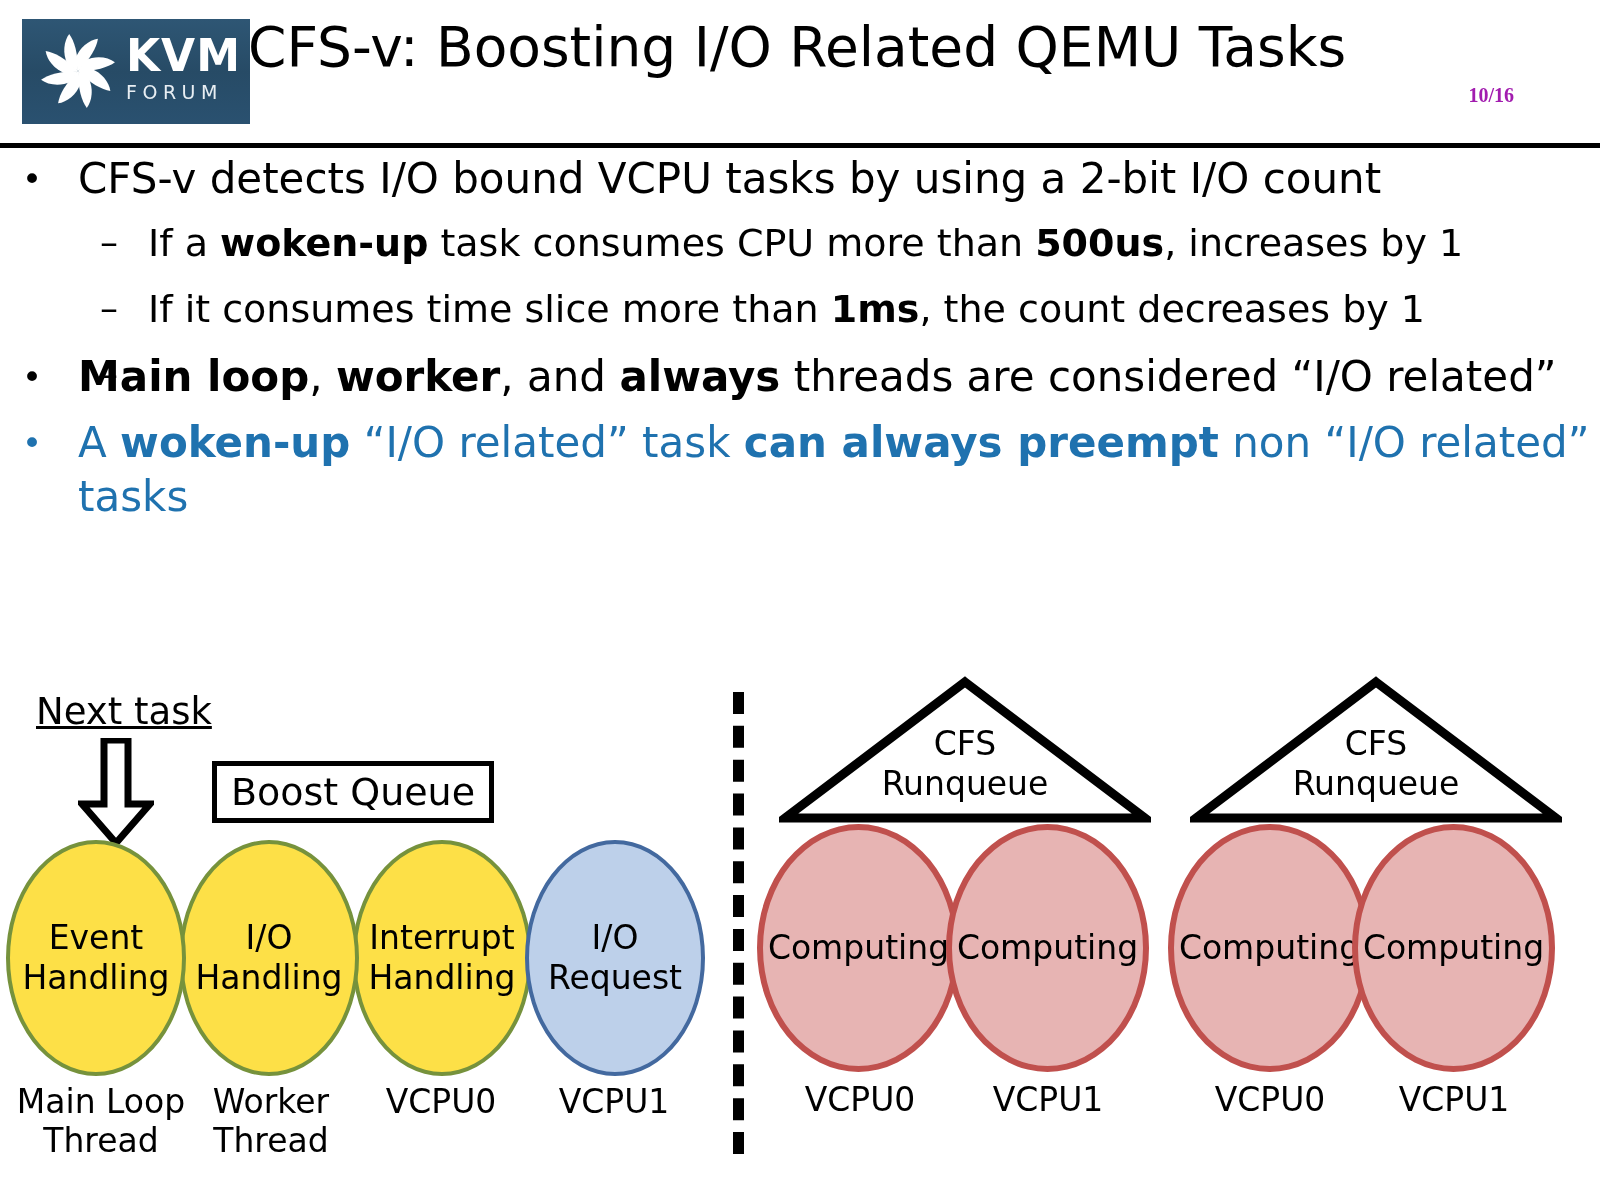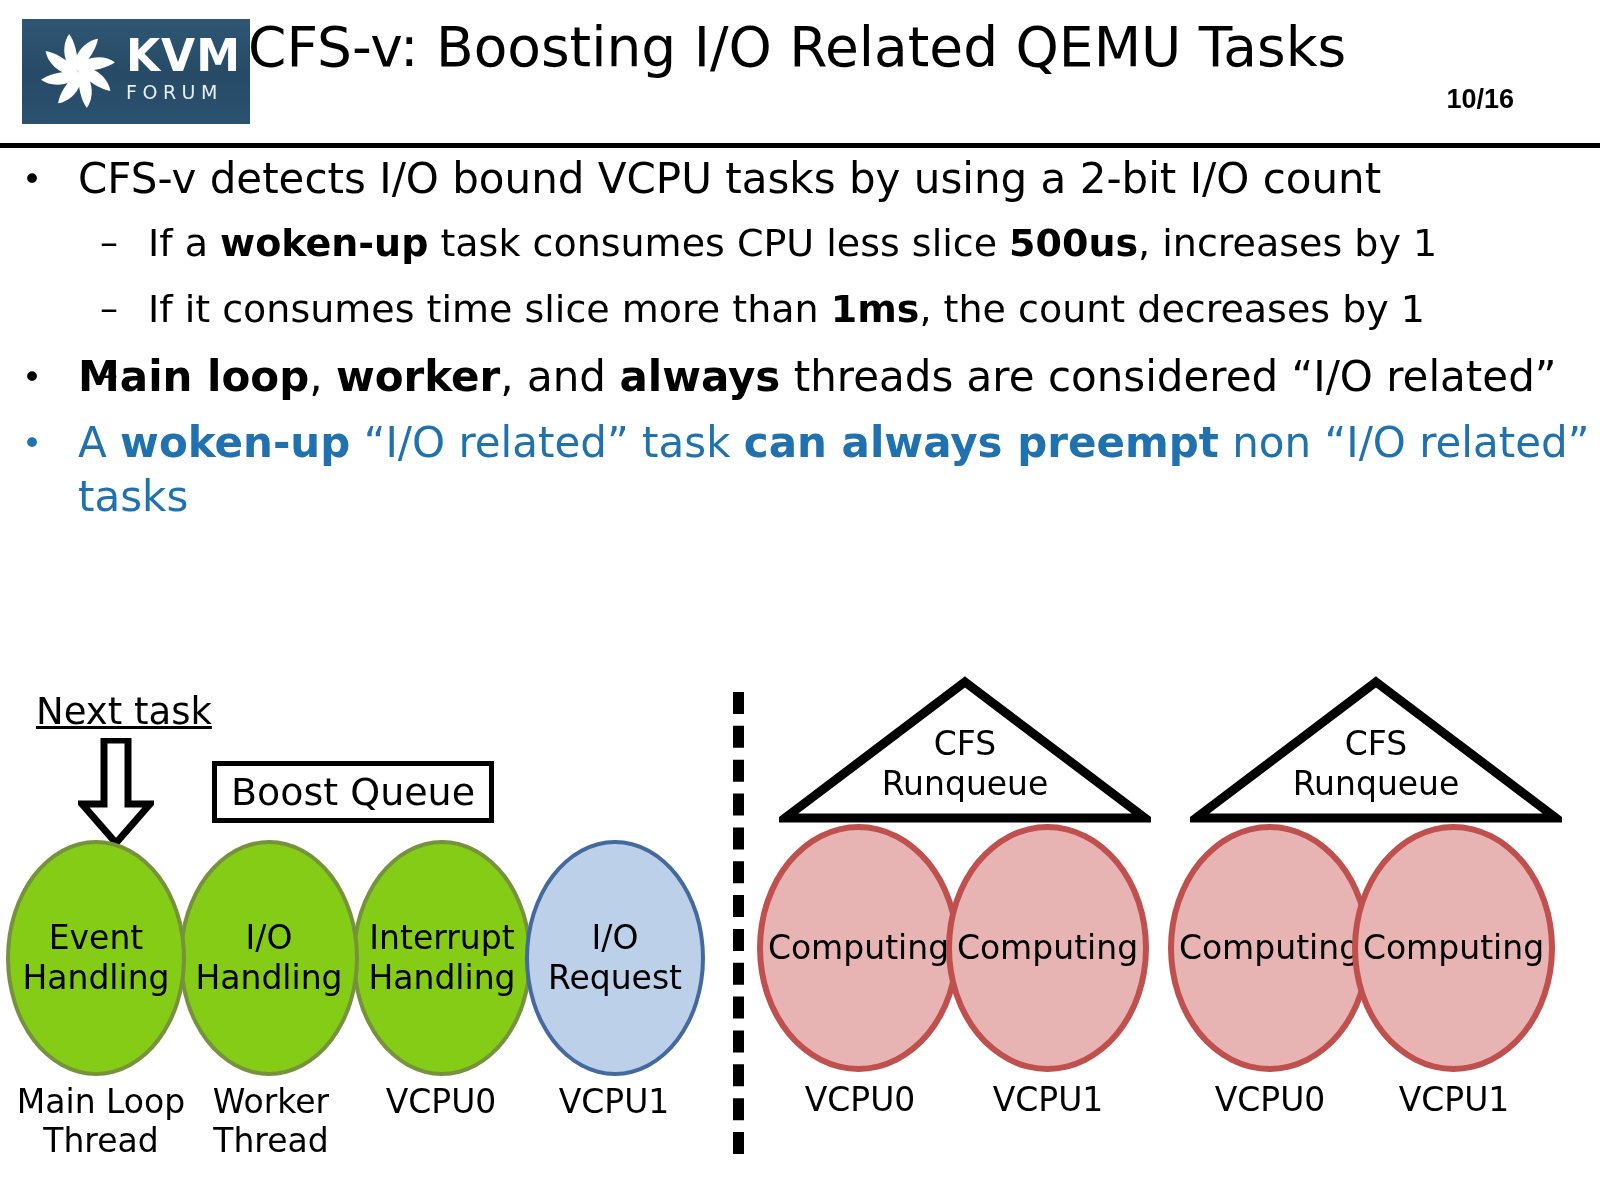--- a/index.html
+++ b/index.html
@@ -61,24 +61,24 @@
     left: 248px; top: 12px;
     font-family: "DejaVu Sans", sans-serif;
     font-size: 55px;
     line-height: 70px;
     white-space: nowrap;
     color: #000000;
   }
   #page-number {
     position: absolute;
     right: 86px; top: 84px;
-    font-family: Liberation Sans, sans-serif;
-    font-size: 27px;
+    font-family: Liberation Serif, serif;
+    font-size: 20px;
     font-weight: bold;
-    color: #000000;
+    color: #a21caf;
   }
   #header-rule {
     position: absolute;
     left: 0; top: 143px;
     width: 1600px; height: 5px;
     background: #000000;
   }
 
   
   #bullets {
@@ -131,21 +131,21 @@
     position: absolute;
     border-radius: 50%;
     display: flex;
     align-items: center;
     justify-content: center;
     text-align: center;
     box-sizing: border-box;
     overflow: hidden;
   }
   .ell-green {
-    background: #84cc16;
+    background: #fde047;
     border: 4px solid #76923c;
     color: #000000;
   }
   .ell-blue {
     background: #bdd0ea;
     border: 4px solid #43699f;
     color: #000000;
   }
   .ell-pink {
     background: #e7b4b3;
@@ -237,21 +237,21 @@
 
 <div id="bullets">
 
   <div class="b1">
     <span class="mk">•</span>
     <span>CFS-v detects I/O bound VCPU tasks by using a 2-bit I/O count</span>
   </div>
 
   <div class="b2">
     <span class="mk">–</span>
-    <span>If a </span><b>woken-up</b><span> task consumes CPU less slice </span><b>500us</b><span>, increases by 1</span>
+    <span>If a </span><b>woken-up</b><span> task consumes CPU more than </span><b>500us</b><span>, increases by 1</span>
   </div>
 
   <div class="b2">
     <span class="mk">–</span>
     <span>If it consumes time slice more than </span><b>1ms</b><span>, the count decreases by 1</span>
   </div>
 
   <div class="b2">
     <span class="mk">–</span>
   </div>

